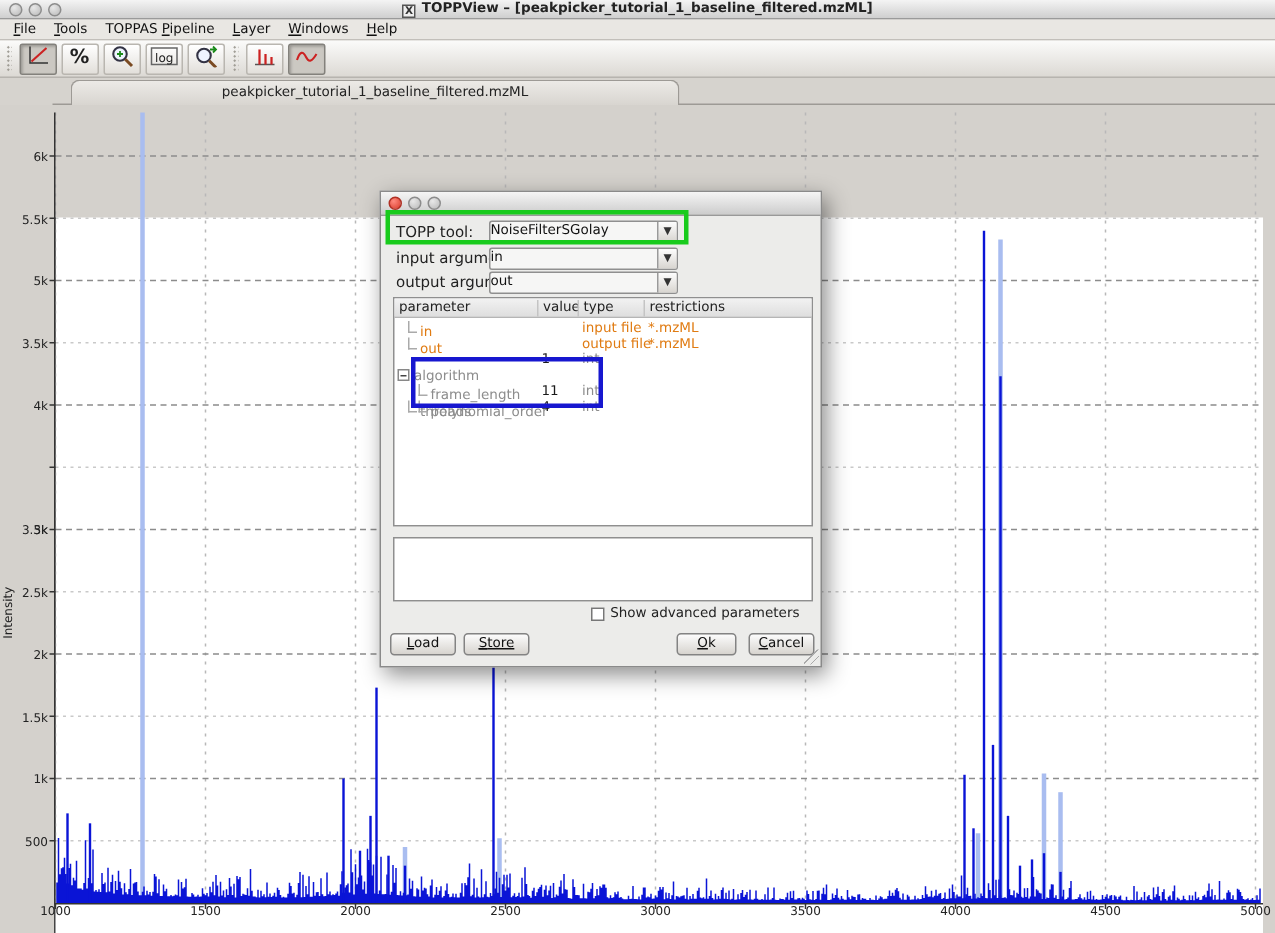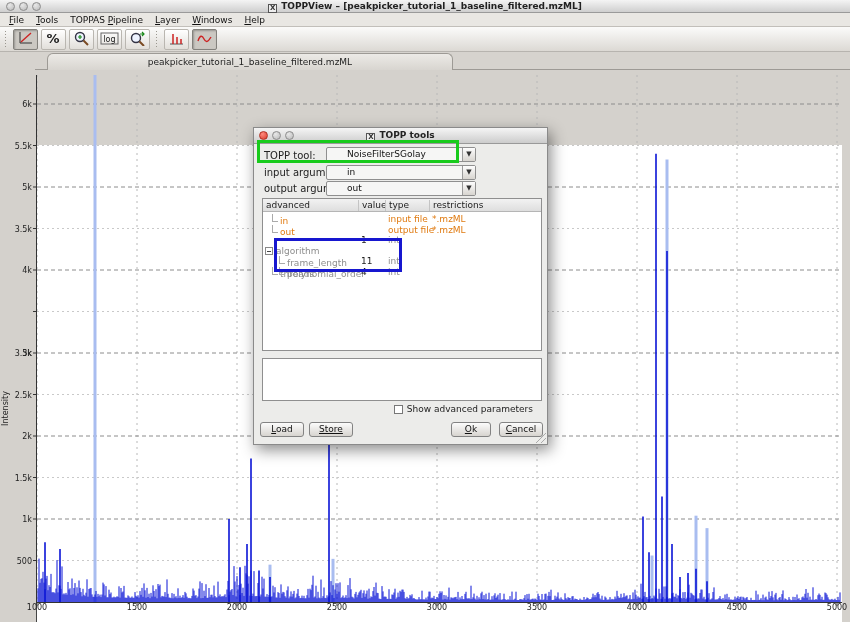--- a/index.html
+++ b/index.html
@@ -52,22 +52,22 @@
   #dialog { position:absolute; left:253px; top:127px; width:295px; height:318px; z-index:10;
     background:#ececea; border:1px solid #8a8a8a; box-shadow:3px 5px 14px rgba(0,0,0,.45); }
   #dlg-titlebar { position:absolute; left:0; top:0; right:0; height:16px;
     background:linear-gradient(#f5f5f5,#cccccc); border-bottom:1px solid #999; }
   #dlg-title { position:absolute; left:0; right:0; top:2px; text-align:center; font-weight:bold; font-size:9px; color:#222; }
   .dlg-dot { position:absolute; top:3px; width:9px; height:9px; border-radius:50%; border:1px solid #8c8c8c;
     background:radial-gradient(circle at 35% 30%,#e8e8e8,#b9b9b9); }
   .dlg-dot.red { background:radial-gradient(circle at 35% 30%,#ff8a7e,#d93a2b); border-color:#b03024; }
 
   .fld-label { position:absolute; left:10px; font-size:10px; color:#222; }
-  .combo { position:absolute; left:72px; width:150px; height:15px; background:#f6f6f5;
-    border:1px solid #8f8f8f; border-radius:2px; font-size:9px; line-height:13px; padding-left:20px; color:#111; }
+  .combo { position:absolute; left:72px; width:126px; height:15px; background:#f6f6f5;
+    border:1px solid #8f8f8f; border-radius:2px; font-size:9px; line-height:13px; padding-left:0; color:#111; }
   .combo .arrow { position:absolute; right:0; top:0; bottom:0; width:13px; border-left:1px solid #9a9a9a;
     background:linear-gradient(#fdfdfd,#d8d5d0); text-align:center; font-size:7px; line-height:13px; color:#333; }
 
   #hl-green { position:absolute; left:3px; top:12px; width:202px; height:23px; border:3px solid #18cb1c; z-index:5; }
   #hl-blue  { position:absolute; left:20px; top:110px; width:128px; height:34px; border:3px solid #1717cf; z-index:5; }
 
   #param-table { position:absolute; left:8px; top:70px; width:280px; height:153px; background:#ffffff; border:1px solid #8f8f8f; }
   #param-head { position:absolute; left:0; top:0; right:0; height:13px; background:linear-gradient(#f2f2f2,#dedede);
     border-bottom:1px solid #b5b5b5; font-size:9px; color:#222; }
   .hdr-cell { position:absolute; top:1px; padding-left:3px; border-left:1px solid #c4c4c4; height:11px; }
@@ -270,21 +270,20 @@
     <line x1="33" y1="187" x2="37" y2="187" stroke="#333" stroke-width="1"></line>
     <line x1="33" y1="145.5" x2="37" y2="145.5" stroke="#333" stroke-width="1"></line>
     <line x1="33" y1="104" x2="37" y2="104" stroke="#333" stroke-width="1"></line>
   </svg>
 
 <div id="dialog">
   <div id="dlg-titlebar">
     <span class="dlg-dot red" style="left:5px"></span>
     <span class="dlg-dot" style="left:18px"></span>
     <span class="dlg-dot" style="left:31px"></span>
-    <div id="dlg-title"><span class="x11-icon">X</span><span>TOPP tools</span></div>
   </div>
 
   <div id="hl-green"></div>
   <div id="hl-blue"></div>
 
   <div class="fld-label" style="top:22px">TOPP tool:</div>
   <div class="combo" style="top:19px">
     <span>NoiseFilterSGolay</span><span class="arrow">▼</span>
   </div>
 
@@ -293,21 +292,21 @@
     <span>in</span><span class="arrow">▼</span>
   </div>
 
   <div class="fld-label" style="top:55px">output argument:</div>
   <div class="combo" style="top:53px">
     <span>out</span><span class="arrow">▼</span>
   </div>
 
   <div id="param-table">
     <div id="param-head">
-        <div class="hdr-cell" style="left: 0px;">advanced</div>
+        <div class="hdr-cell" style="left: 0px;">parameter</div>
         <div class="hdr-cell" style="left: 95px;">value</div>
         <div class="hdr-cell" style="left: 122px;">type</div>
         <div class="hdr-cell" style="left: 166px;">restrictions</div>
       </div>
     <div id="param-rows">
         <div class="prow" style="left: 0px; right: 0px; top: 15px;">
           <div class="cell c-orange" style="left: 9px;"><span class="twig"></span>in</div>
           <div class="cell c-orange" style="left: 125px;">input file</div>
           <div class="cell c-orange" style="left: 169px;">*.mzML</div>
         </div>

